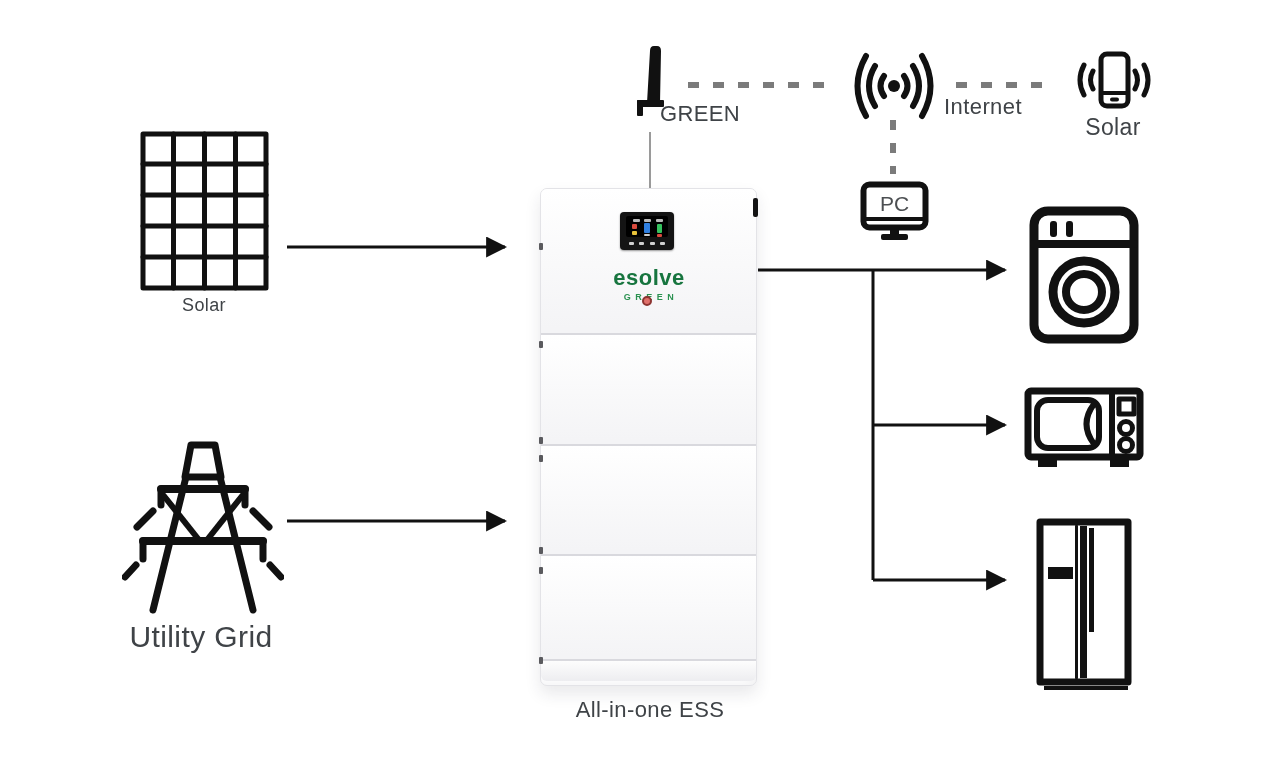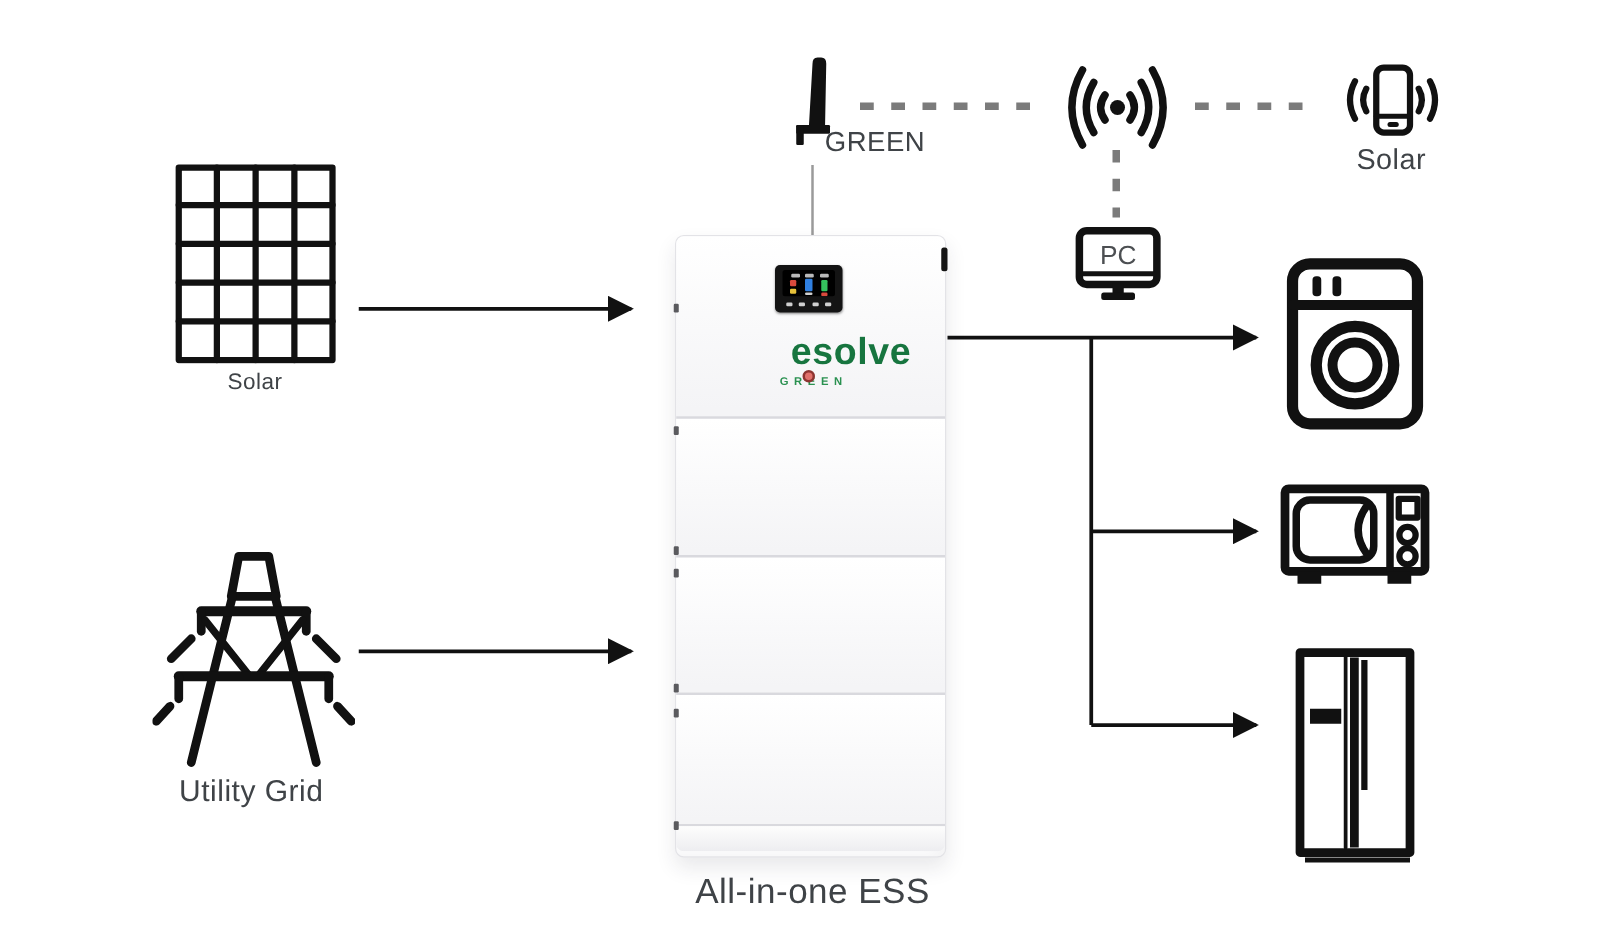--- a/index.html
+++ b/index.html
@@ -43,21 +43,21 @@
   .ess-display{
     position:absolute;left:79px;top:23px;width:54px;height:38px;background:#141414;border-radius:4px;
     box-shadow:0 1px 2px rgba(0,0,0,.4);
   }
   .scr{position:absolute;left:6px;top:4px;width:42px;height:21px;background:#000;border-radius:2px;overflow:hidden;}
   .px{position:absolute;border-radius:1px;}
   .btnrow{position:absolute;left:6px;top:29px;width:42px;height:5px;display:flex;justify-content:space-around;align-items:center;}
   .btnrow i{display:block;width:5px;height:3px;background:#cfcfcf;border-radius:1px;}
 
   .brand{position:absolute;left:28px;top:78px;width:160px;text-align:center;}
-  .brand-name{font-size:30px;font-weight:700;letter-spacing:.5px;color:var(--brand-green);line-height:1;text-align:right;}
+  .brand-name{font-size:22px;font-weight:700;letter-spacing:.5px;color:var(--brand-green);line-height:1;}
   .brand-sub{font-size:9px;font-weight:700;letter-spacing:4.5px;color:var(--brand-green-light);margin-top:3px;text-indent:4px;}
   .indicator{
     position:absolute;left:101px;top:107px;width:10px;height:10px;border-radius:50%;
     background:#e0706b;border:2.5px solid #8d3431;
   }
 
   svg .stroke{fill:none;stroke:var(--line-black);stroke-linecap:round;stroke-linejoin:round;}
   svg .fill{fill:var(--line-black);stroke:none;}
 </style>
 </head>
@@ -115,38 +115,39 @@
     <line class="stroke" x1="31" y1="73" x2="15" y2="89" stroke-width="7"></line>
     <line class="stroke" x1="131" y1="73" x2="147" y2="89" stroke-width="7"></line>
     <line class="stroke" x1="42" y1="58" x2="77" y2="102" stroke-width="6"></line>
     <line class="stroke" x1="120" y1="58" x2="85" y2="102" stroke-width="6"></line>
     <line class="stroke" x1="21" y1="103" x2="141" y2="103" stroke-width="8"></line>
     <line class="stroke" x1="21" y1="103" x2="21" y2="121" stroke-width="7"></line>
     <line class="stroke" x1="141" y1="103" x2="141" y2="121" stroke-width="7"></line>
     <line class="stroke" x1="14" y1="127" x2="3" y2="139" stroke-width="7"></line>
     <line class="stroke" x1="148" y1="127" x2="159" y2="139" stroke-width="7"></line>
   </svg>
-  <div class="label" style="left:101px;top:620px;width:200px;font-size:24px">Utility Grid</div>
+  <div class="label" style="left:101px;top:620px;width:200px;font-size:30px">Utility Grid</div>
 
   <svg class="abs" style="left:634px;top:44px" width="38" height="72" viewBox="0 0 38 72">
     <path class="fill" d="M13,59 L16,7 Q16,2 20,2 L23,2 Q27,2 27,7 L26,59 Z"></path>
     <rect class="fill" x="3" y="56" width="27" height="7" rx="1"></rect>
     <rect class="fill" x="3" y="56" width="6" height="16" rx="1"></rect>
   </svg>
   <div class="label" style="left:640px;top:101px;width:120px;font-size:22px">GREEN</div>
 
   <svg class="abs" style="left:853px;top:50px" width="82" height="72" viewBox="0 0 82 72">
     <circle class="fill" cx="41" cy="36" r="6"></circle>
     <path class="stroke" d="M31,26 Q24,36 31,46" stroke-width="6"></path>
     <path class="stroke" d="M22,16 Q10,36 22,56" stroke-width="6"></path>
     <path class="stroke" d="M13,6  Q-4,36 13,66" stroke-width="6"></path>
     <path class="stroke" d="M51,26 Q58,36 51,46" stroke-width="6"></path>
     <path class="stroke" d="M60,16 Q72,36 60,56" stroke-width="6"></path>
     <path class="stroke" d="M69,6  Q86,36 69,66" stroke-width="6"></path>
   </svg>
+  <div class="label" style="left:873px;top:94px;width:220px;font-size:22px">Internet</div>
 
   <svg class="abs" style="left:1075px;top:48px" width="78" height="70" viewBox="0 0 78 70">
     <rect class="stroke" x="26" y="6" width="27" height="52" rx="6" stroke-width="5"></rect>
     <line class="stroke" x1="26" y1="45" x2="53" y2="45" stroke-width="4"></line>
     <rect class="fill" x="35" y="49.5" width="9" height="4" rx="2"></rect>
     <path class="stroke" d="M18,23 Q13,32 18,41" stroke-width="5"></path>
     <path class="stroke" d="M9,17 Q1,32 9,47" stroke-width="5"></path>
     <path class="stroke" d="M60,23 Q65,32 60,41" stroke-width="5"></path>
     <path class="stroke" d="M69,17 Q77,32 69,47" stroke-width="5"></path>
   </svg>
@@ -193,21 +194,21 @@
     <div class="ess-section sec-batt3"></div>
     <div class="ess-section sec-base"></div>
     <div class="ess-tick" style="top:54px"></div>
     <div class="ess-tick" style="top:152px"></div>
     <div class="ess-tick" style="top:248px"></div>
     <div class="ess-tick" style="top:266px"></div>
     <div class="ess-tick" style="top:358px"></div>
     <div class="ess-tick" style="top:378px"></div>
     <div class="ess-tick" style="top:468px"></div>
   </div>
-  <div class="label" style="left:550px;top:697px;width:200px;font-size:28px">All-in-one ESS</div>
+  <div class="label" style="left:550px;top:697px;width:200px;font-size:22px">All-in-one ESS</div>
 
   <svg class="abs" style="left:1029px;top:206px" width="110" height="138" viewBox="0 0 110 138">
     <rect class="stroke" x="5" y="5" width="100" height="128" rx="14" stroke-width="9"></rect>
     <line class="stroke" x1="5" y1="38" x2="105" y2="38" stroke-width="8"></line>
     <rect class="fill" x="21" y="15" width="7" height="16" rx="3"></rect>
     <rect class="fill" x="37" y="15" width="7" height="16" rx="3"></rect>
     <circle class="stroke" cx="55" cy="86" r="31" stroke-width="9"></circle>
     <circle class="stroke" cx="55" cy="86" r="18" stroke-width="8"></circle>
   </svg>
 

